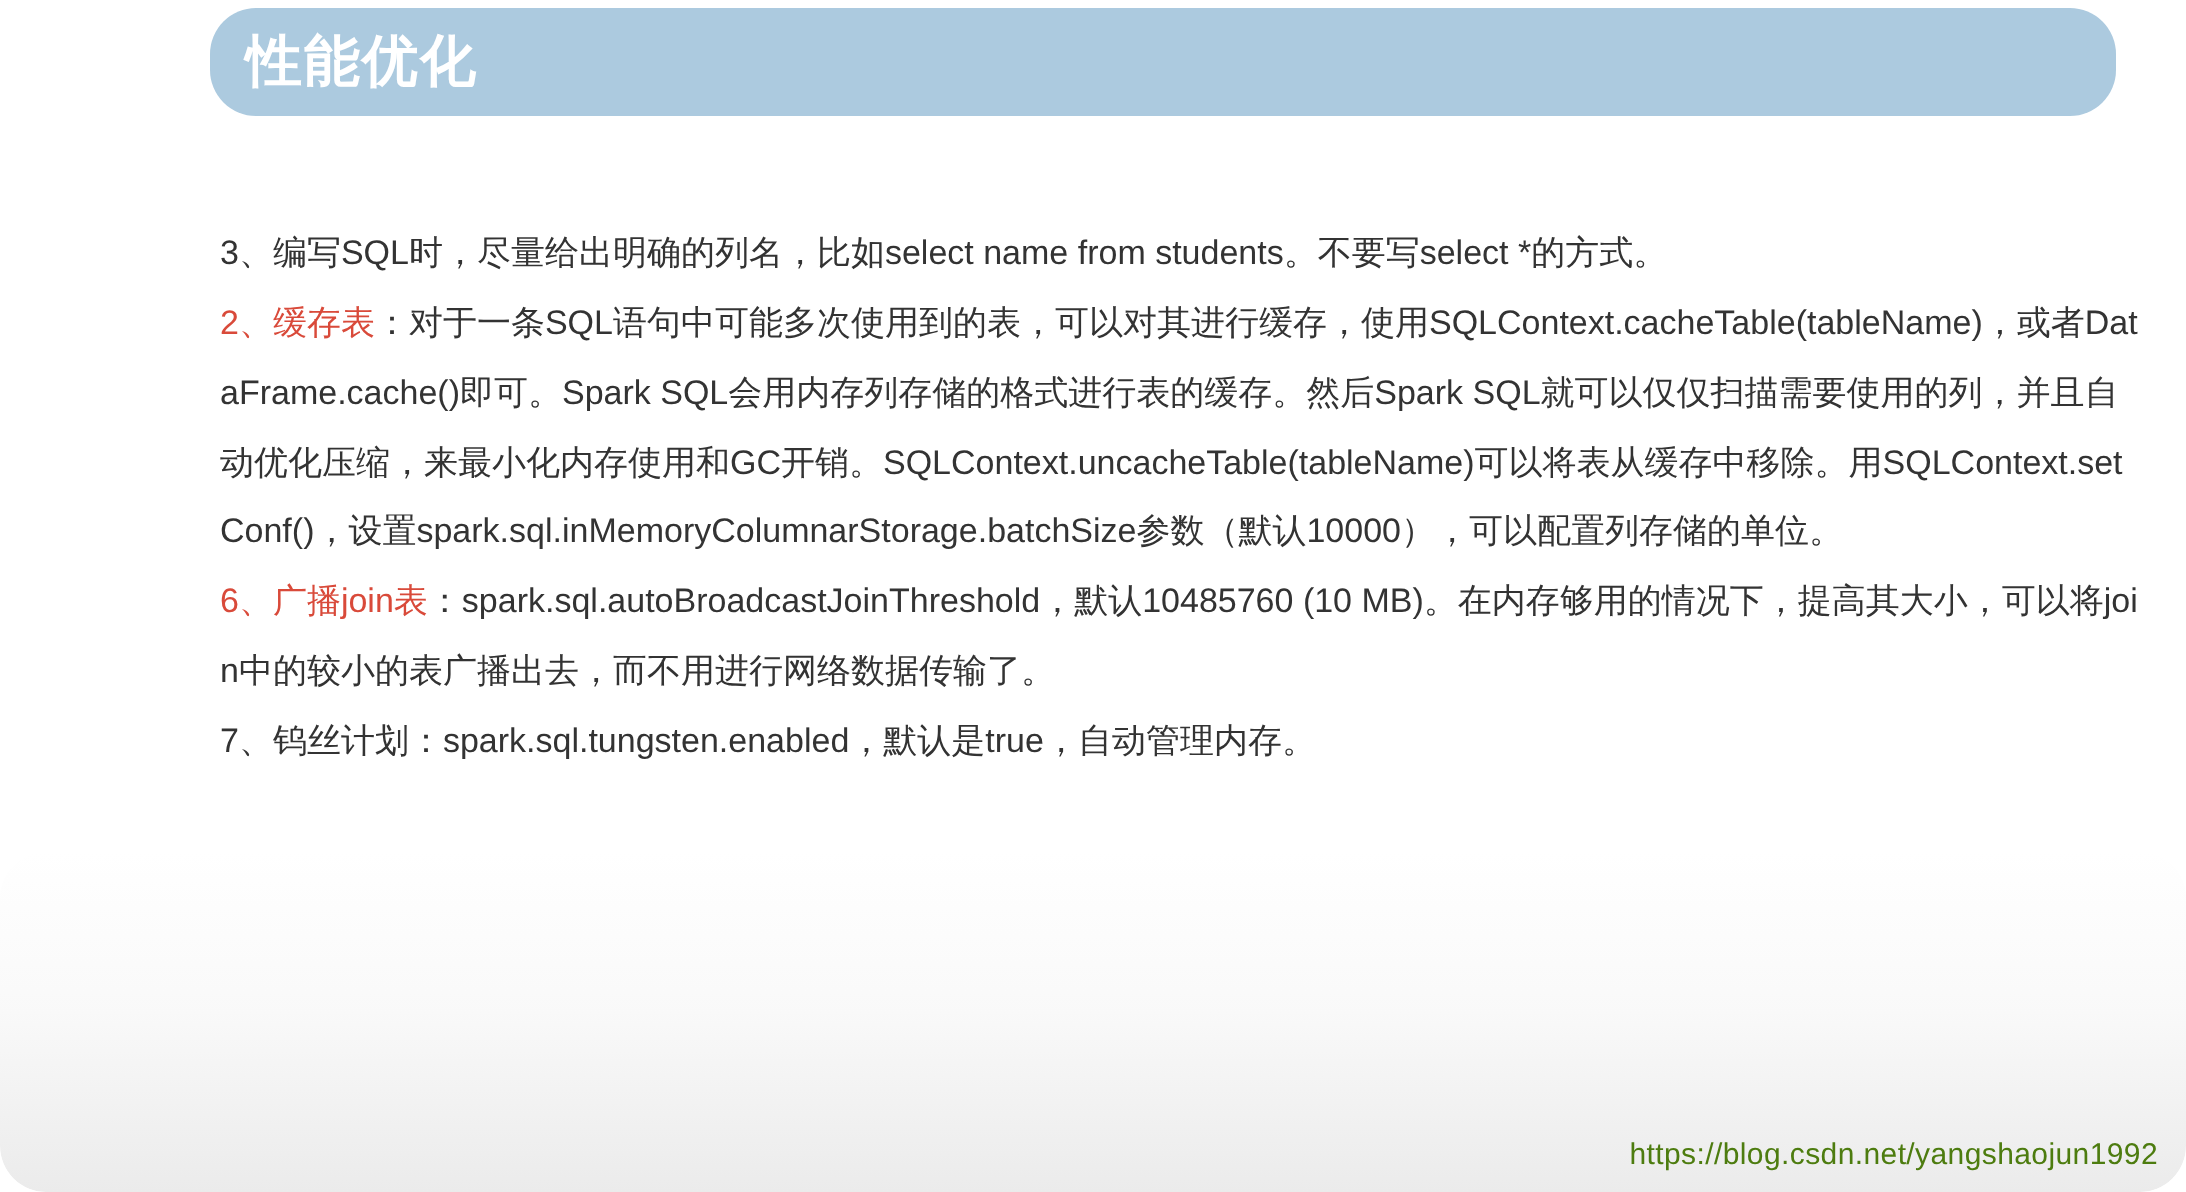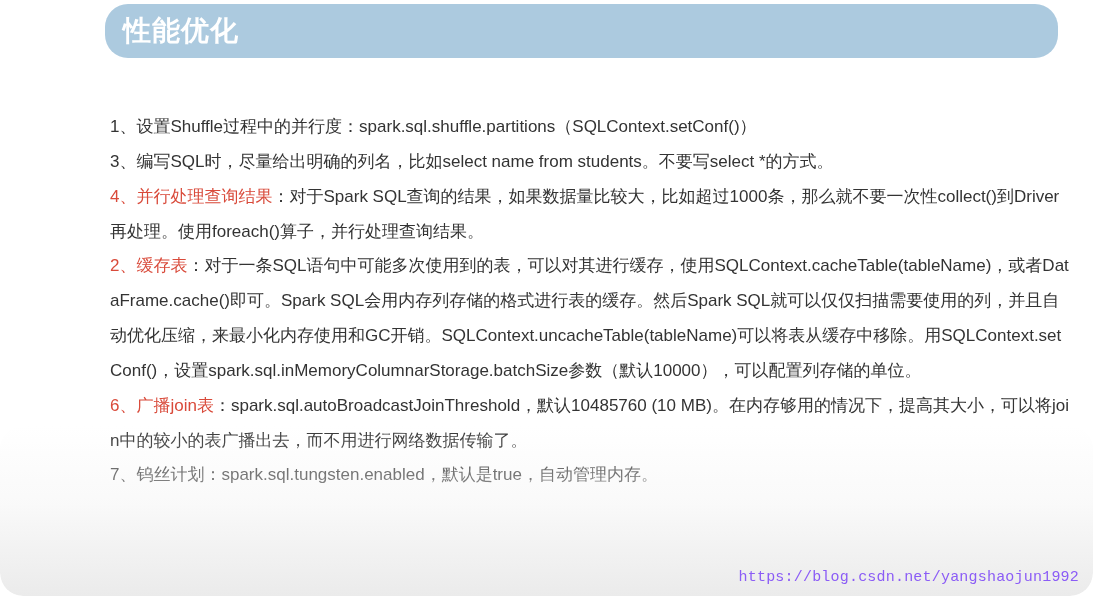--- a/index.html
+++ b/index.html
@@ -38,48 +38,44 @@
       color: #333333;
       word-break: break-all;
     }
     .highlight {
       color: #d94a3a;
     }
     .watermark {
       position: absolute;
       bottom: 10px;
       right: 14px;
-      color: #8b5cf6;
+      color: #4d7c0f;
       font-size: 15px;
-      font-family: Liberation Mono, monospace;
+      font-family: Liberation Sans, sans-serif;
       letter-spacing: 0.2px;
     }
     .fade {
       position: absolute;
       left: 0;
       right: 0;
       bottom: 0;
       height: 170px;
       background: linear-gradient(to bottom, rgba(255,255,255,0) 0%, rgba(245,245,245,0.55) 45%, rgba(230,230,230,0.8) 100%);
       pointer-events: none;
     }
   </style>
 </head>
 <body>
 
 <div class="header">
   <span>性能优化</span>
 </div>
 
 <div class="content">
-  <div class="line">1、设置Shuffle过程中的并行度：spark.sql.shuffle.partitions（SQLContext.setConf()）</div>
   <div class="line">3、编写SQL时，尽量给出明确的列名，比如select name from students。不要写select *的方式。</div>
-  <div class="line">
-    <span class="highlight">4、并行处理查询结果</span><span>：对于Spark SQL查询的结果，如果数据量比较大，比如超过1000条，那么就不要一次性collect()到Driver再处理。使用foreach()算子，并行处理查询结果。</span>
-  </div>
   <div class="line">
     <span class="highlight">2、缓存表</span><span>：对于一条SQL语句中可能多次使用到的表，可以对其进行缓存，使用SQLContext.cacheTable(tableName)，或者DataFrame.cache()即可。Spark SQL会用内存列存储的格式进行表的缓存。然后Spark SQL就可以仅仅扫描需要使用的列，并且自动优化压缩，来最小化内存使用和GC开销。SQLContext.uncacheTable(tableName)可以将表从缓存中移除。用SQLContext.setConf()，设置spark.sql.inMemoryColumnarStorage.batchSize参数（默认10000），可以配置列存储的单位。</span>
   </div>
   <div class="line">
     <span class="highlight">6、广播join表</span><span>：spark.sql.autoBroadcastJoinThreshold，默认10485760 (10 MB)。在内存够用的情况下，提高其大小，可以将join中的较小的表广播出去，而不用进行网络数据传输了。</span>
   </div>
   <div class="line">7、钨丝计划：spark.sql.tungsten.enabled，默认是true，自动管理内存。</div>
 </div>
 
 <div class="fade"></div>

